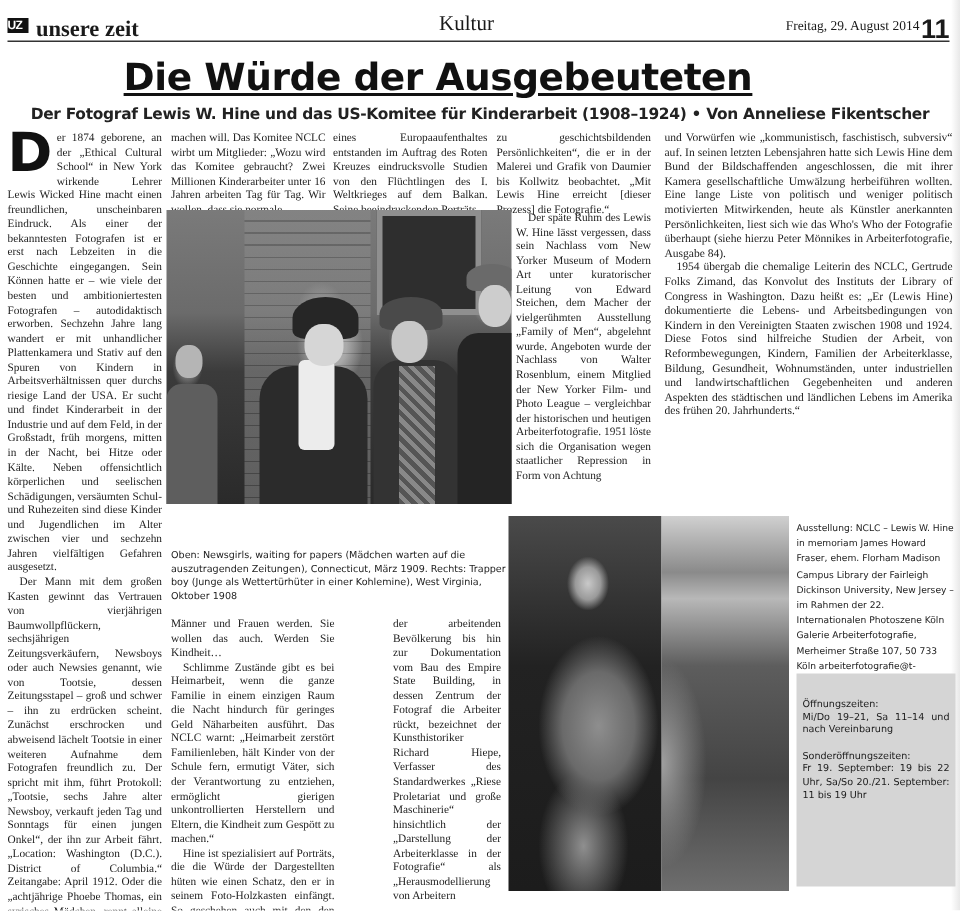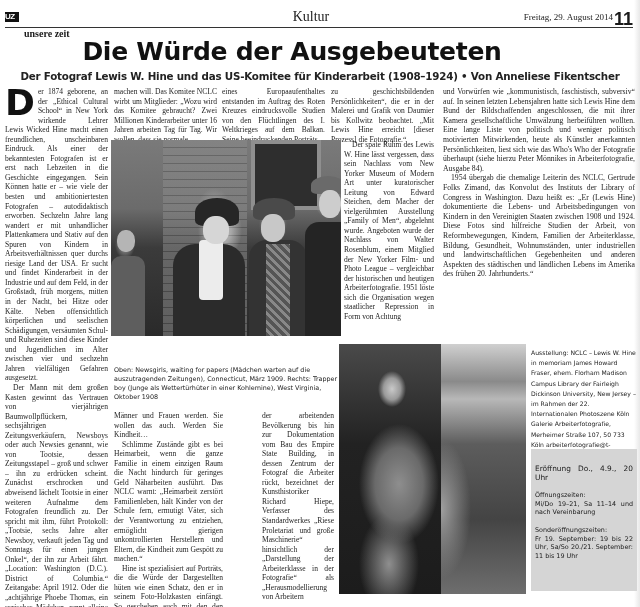--- a/index.html
+++ b/index.html
@@ -1,27 +1,27 @@
 <!DOCTYPE html>
 <html><head>
   <meta charset="utf-8">
   <style>
     * { box-sizing: border-box; margin: 0; padding: 0; }
     html, body { width: 640px; height: 607px; overflow: hidden; background: #fff; }
     body { position: relative; font-family: "Liberation Serif", serif; color: #1a1a1a; }
 
     .masthead { position: absolute; left: 5px; top: 6px; width: 628px; height: 22px; border-bottom: 1.5px solid #333; }
     .logo { position: absolute; left: 0; top: 6px; width: 14px; height: 10px; background: #111; color: #fff; font-family: "Liberation Sans", sans-serif; font-weight: bold; font-size: 8px; line-height: 10px; text-align: left; letter-spacing: -0.5px; }
-    .paper-name { position: absolute; left: 19px; top: 22px; font-size: 10px; font-weight: bold; }
+    .paper-name { position: absolute; left: 19px; top: 6px; font-size: 15px; font-weight: bold; }
     .section { position: absolute; left: 0; right: 16px; top: 3px; text-align: center; font-size: 14px; }
     .date { position: absolute; right: 20px; top: 6px; font-size: 9px; }
     .pageno { position: absolute; right: 0; top: 3px; font-family: "Liberation Sans", sans-serif; font-weight: bold; font-size: 18px; }
     .edge { position: absolute; right: 0; top: 0; width: 6px; height: 607px; background: linear-gradient(to right, #fff, #e8e8e8); }
 
-    .headline { position: absolute; left: 0; width: 584px; top: 37px; text-align: center; font-family: "DejaVu Sans", sans-serif; font-weight: bold; font-size: 25px; letter-spacing: -0.3px; color: #111; }
+    .headline { position: absolute; left: 0; width: 584px; top: 37px; text-align: center; font-family: "DejaVu Sans", sans-serif; font-weight: bold; font-size: 25px; letter-spacing: -0.3px; color: #111; text-decoration: underline; }
     .subhead { position: absolute; left: 0; width: 640px; top: 70px; text-align: center; font-family: "DejaVu Sans", sans-serif; font-weight: bold; font-size: 10.3px; color: #222; letter-spacing: -0.2px; }
 
     .col { position: absolute; font-size: 7.55px; line-height: 9.55px; text-align: justify; hyphens: auto; color: #1d1d1d; }
     .col p { text-indent: 8px; }
     .col p.noindent { text-indent: 0; }
     .dropcap { float: left; font-family: "DejaVu Sans", sans-serif; font-weight: bold; font-size: 36px; line-height: 28px; margin: 2px 3px 0 0; color: #111; }
 
     .photo { position: absolute; overflow: hidden; }
     .photo1 { left: 111px; top: 140px; width: 230px; height: 196px; background:
       radial-gradient(ellipse 22px 30px at 109px 90px, #e4e4e4 0%, #cfcfcf 50%, rgba(0,0,0,0) 100%),
@@ -129,21 +129,20 @@
 <div class="col" style="left:262px; top:411px; width:72px;">
   <p class="noindent">der arbeitenden Bevölkerung bis hin zur Dokumentation vom Bau des Empire State Building, in dessen Zentrum der Fotograf die Arbeiter rückt, bezeichnet der Kunsthistoriker Richard Hiepe, Verfasser des Standardwerkes „Riese Proletariat und große Maschinerie“ hinsichtlich der „Darstellung der Arbeiterklasse in der Fotografie“ als „Herausmodellierung von Arbeitern</p>
 </div>
 
 <div class="photo photo2" title="Trapper boy in a coal mine, West Virginia 1908"></div>
 <div class="photo photo2b"></div>
 
 <div class="exhibit">Ausstellung: NCLC – Lewis W. Hine in memoriam James Howard Fraser, ehem. Florham Madison Campus Library der Fairleigh Dickinson University, New Jersey – im Rahmen der 22. Internationalen Photoszene Köln Galerie Arbeiterfotografie, Merheimer Straße 107, 50 733 Köln arbeiterfotografie@t-online.de, 0221–727 999</div>
 
 <div class="infobox">
-  <div class="open">Eröffnung Do., 4.9., 20 Uhr</div>
   <div class="block">
     <div>Öffnungszeiten:</div>
     <div>Mi/Do 19–21, Sa 11–14 und nach Vereinbarung</div>
   </div>
   <div class="block">
     <div>Sonderöffnungszeiten:</div>
     <div>Fr 19. September: 19 bis 22 Uhr, Sa/So 20./21. September: 11 bis 19 Uhr</div>
   </div>
 </div>
 

